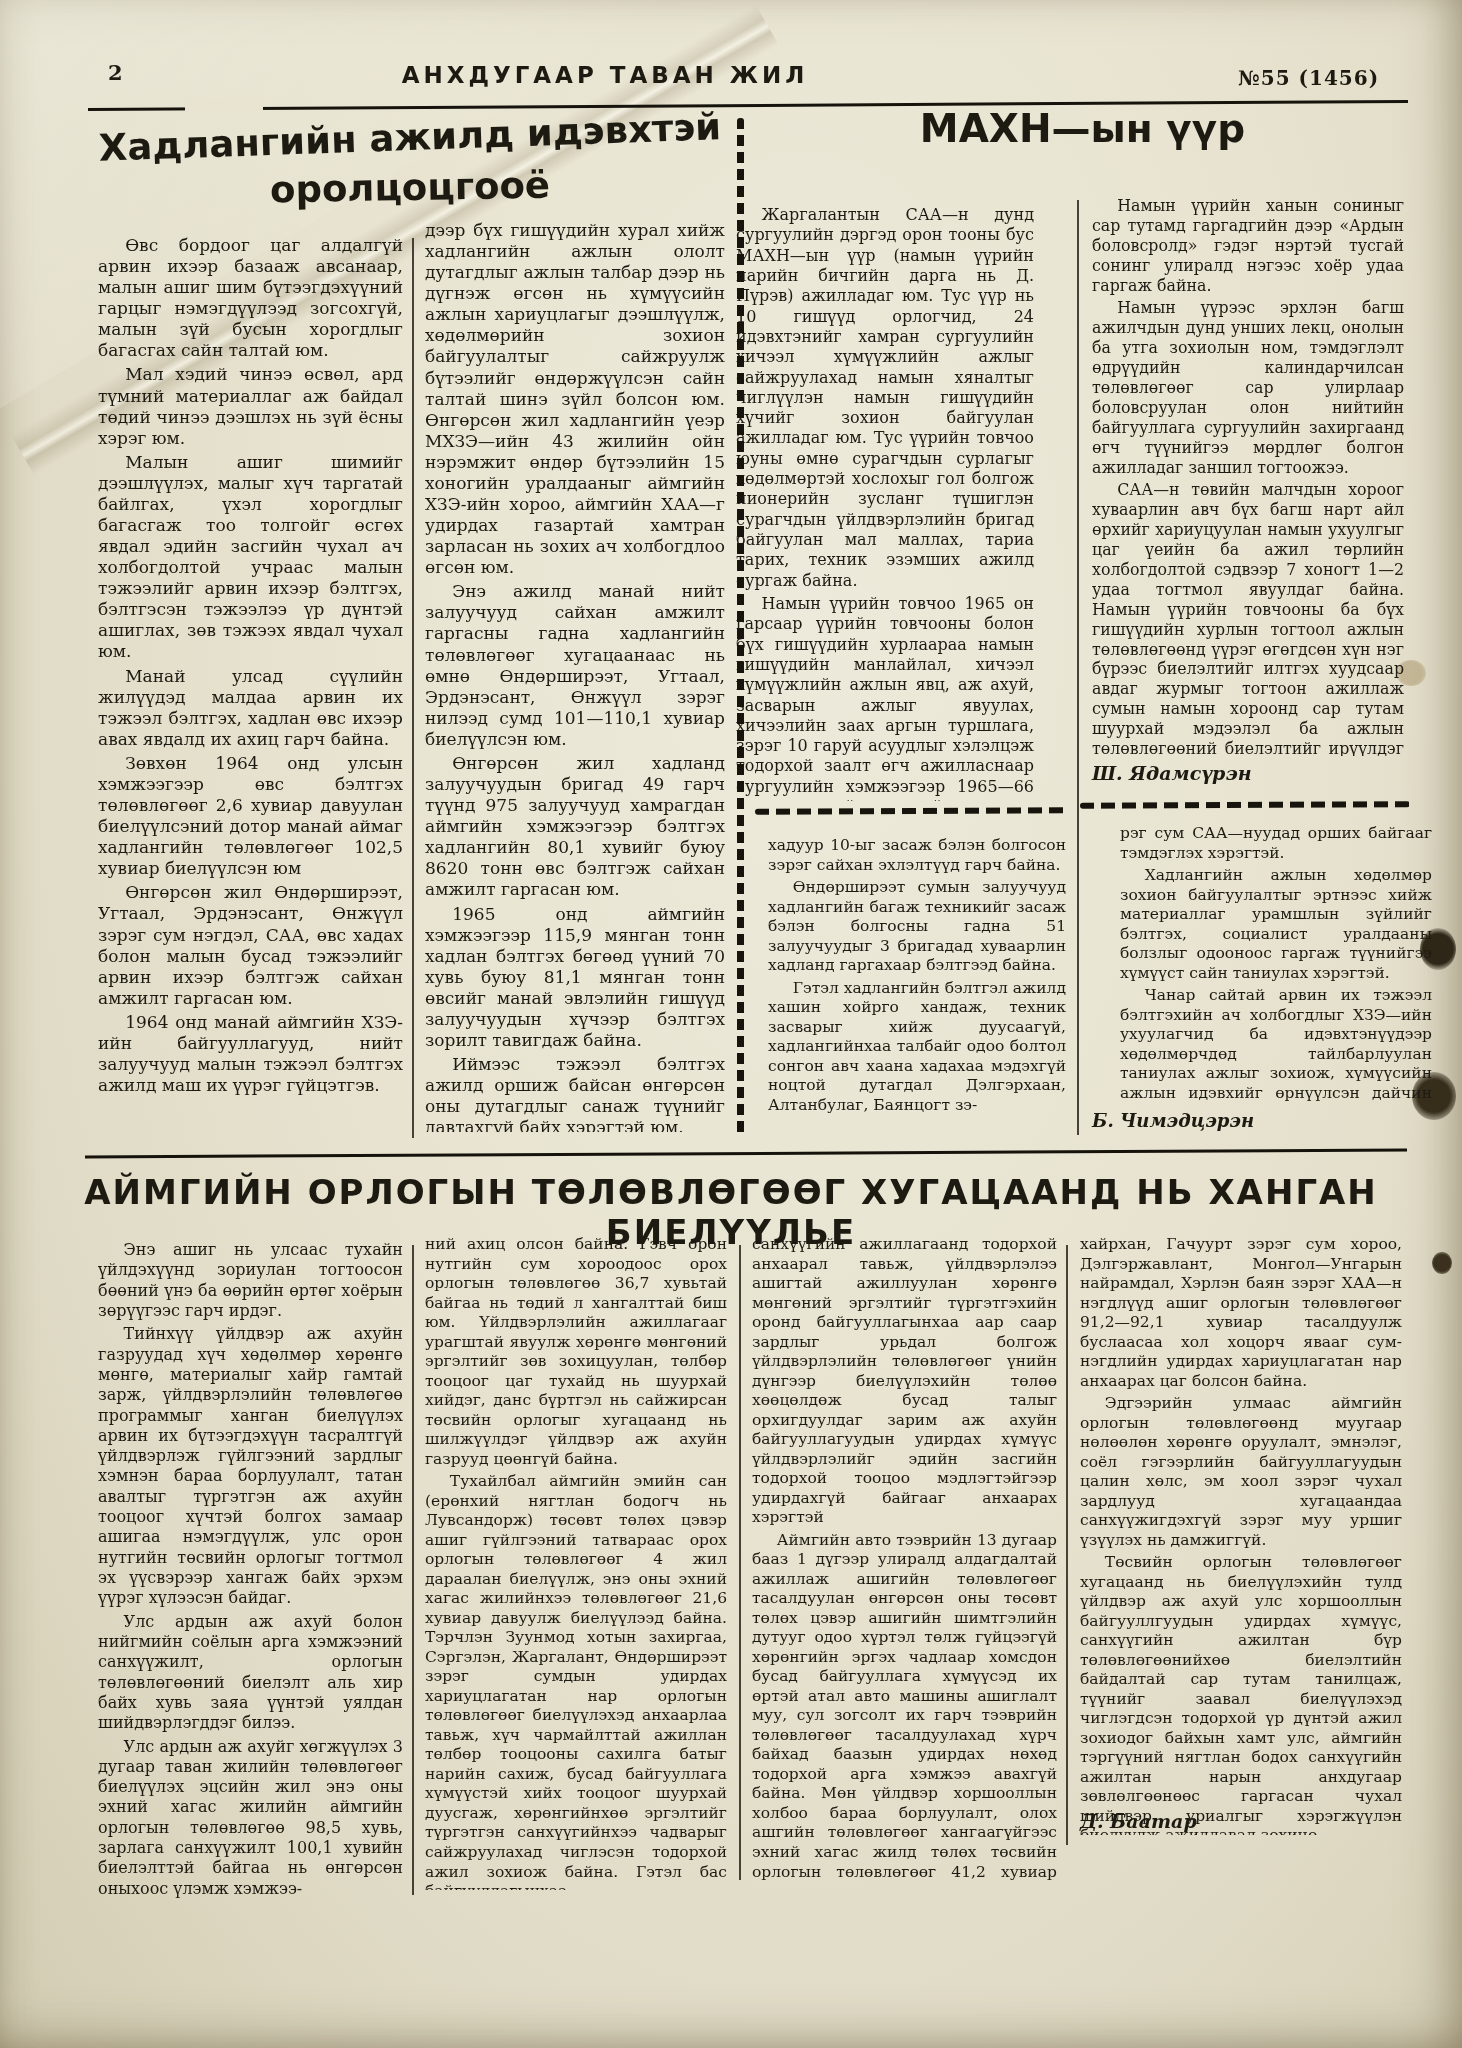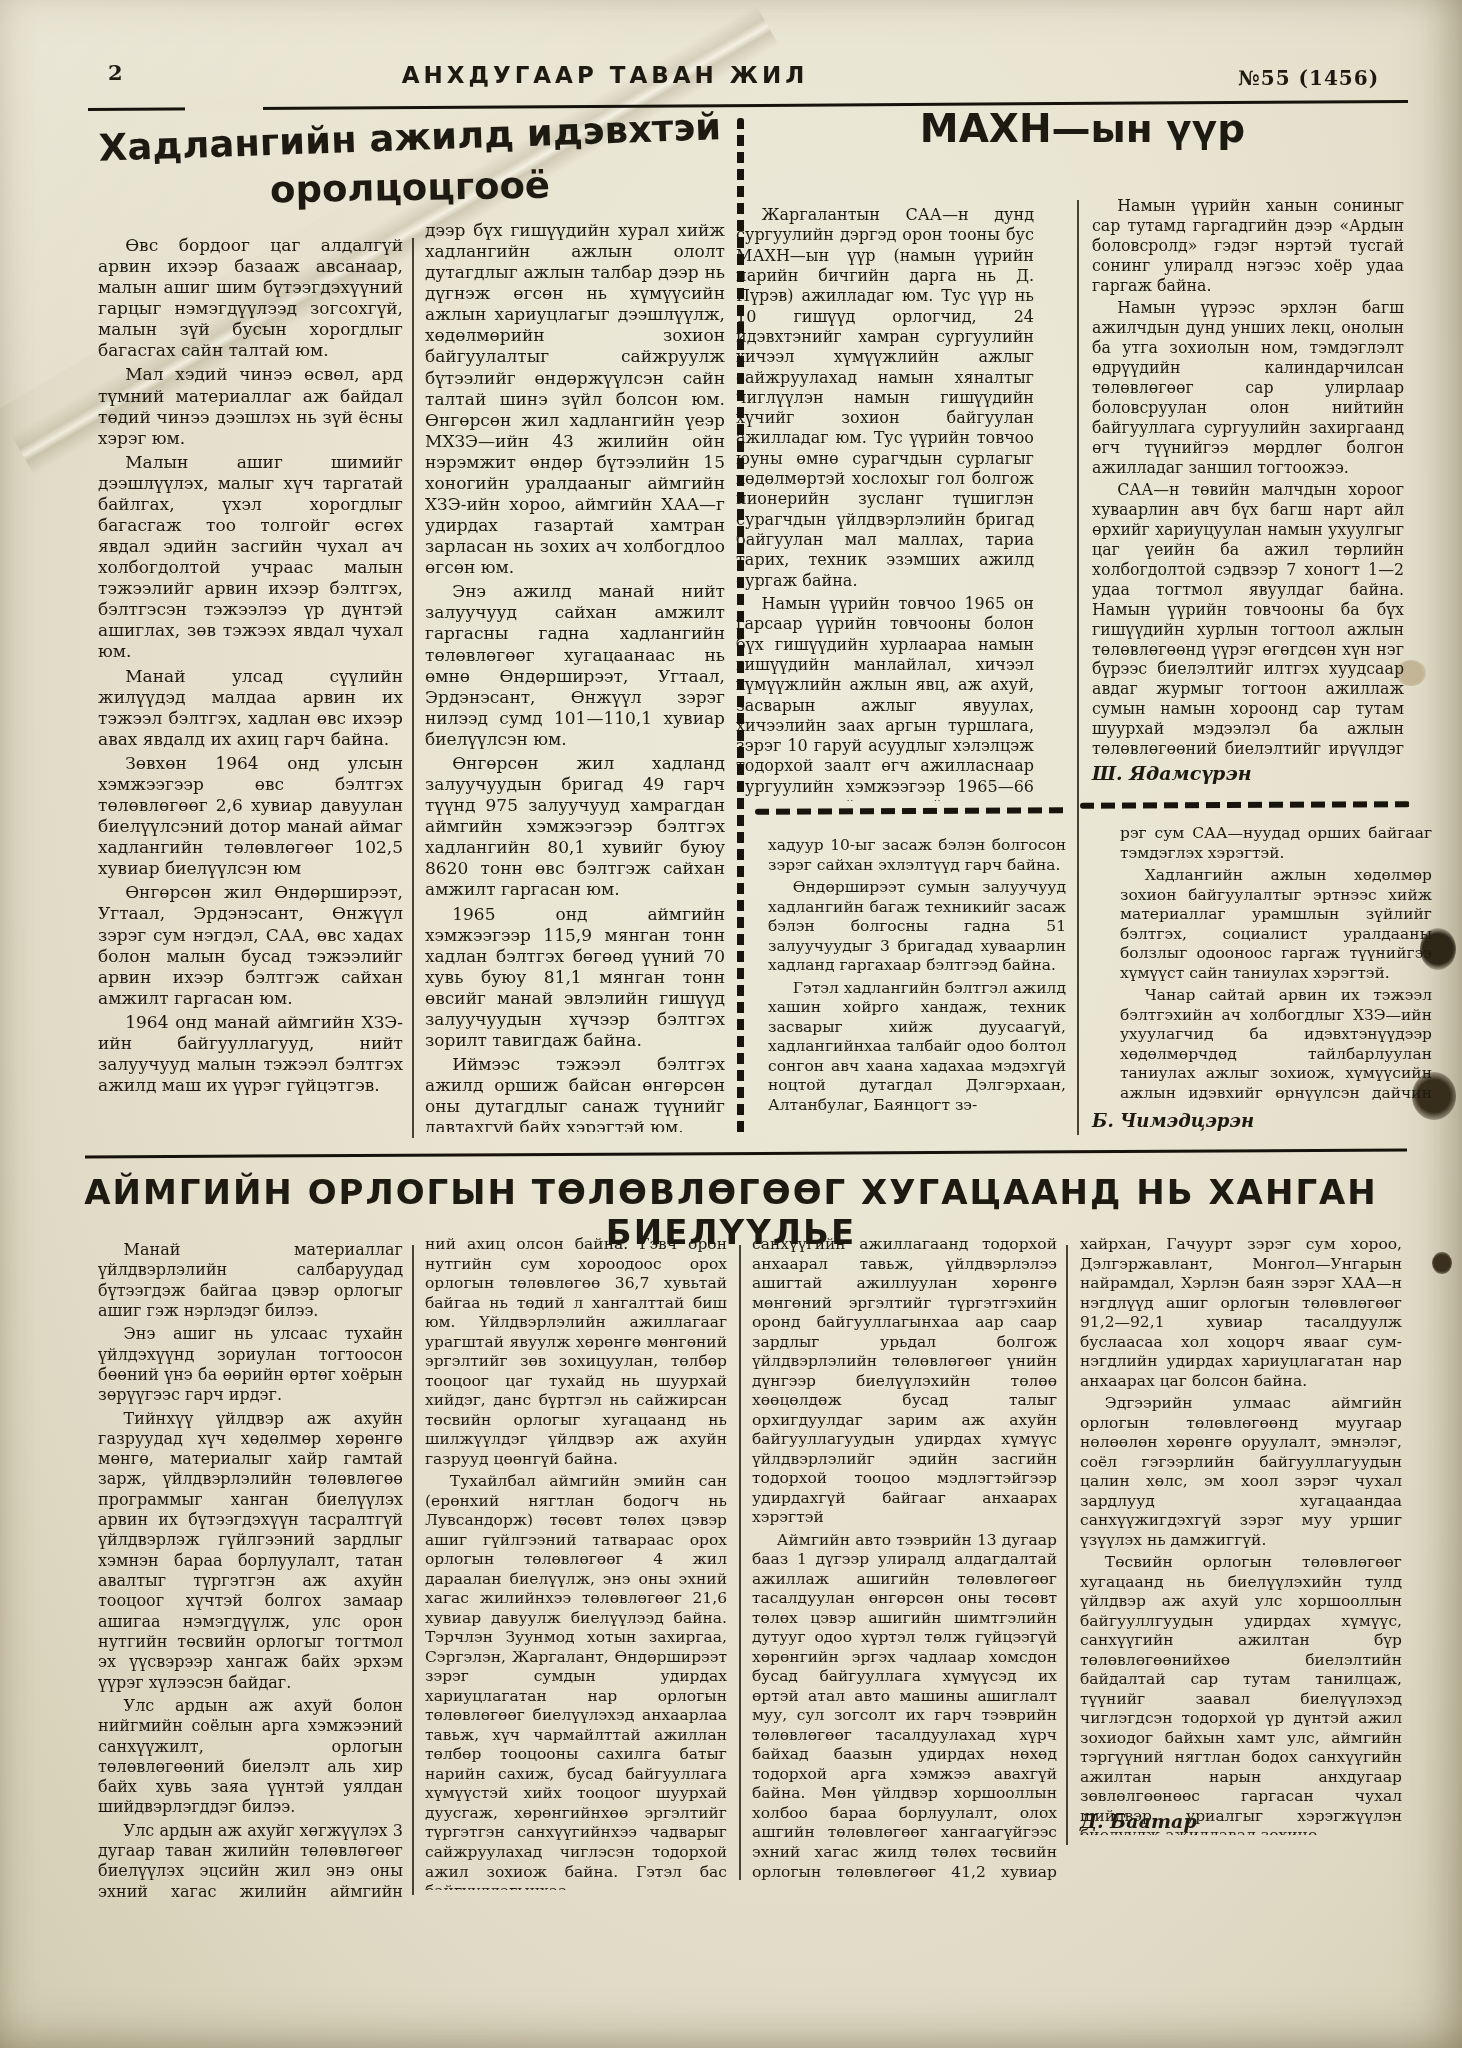--- a/index.html
+++ b/index.html
@@ -122,21 +122,20 @@
   <div class="sig" style="position:absolute;left:1092px;top:1106px;width:312px;font-size:18px;">Б. Чимэдцэрэн</div>
 
   <div class="vline" style="left:412px;top:238px;height:900px;"></div>
   <div class="vchain" style="left:737px;top:118px;height:1020px;"></div>
   <div class="vline" style="left:1077px;top:200px;height:935px;"></div>
 
   <div class="section-rule" style="left:85px;top:1152px;width:1322px;"></div>
   <div class="big-title" style="left:0;top:1172px;width:1462px;font-size:34px;letter-spacing:2px;">АЙМГИЙН ОРЛОГЫН ТӨЛӨВЛӨГӨӨГ ХУГАЦААНД НЬ ХАНГАН БИЕЛҮҮЛЬЕ</div>
 
   <div class="col f16" style="left:98px;top:1240px;width:305px;height:665px;">
-      <p class="para">Манай материаллаг үйлдвэрлэлийн салбаруудад бүтээгдэж байгаа цэвэр орлогыг ашиг гэж нэрлэдэг билээ.</p>
       <p class="para">Энэ ашиг нь улсаас тухайн үйлдэхүүнд зориулан тогтоосон бөөний үнэ ба өөрийн өртөг хоёрын зөрүүгээс гарч ирдэг.</p>
       <p class="para">Тийнхүү үйлдвэр аж ахуйн газруудад хүч хөдөлмөр хөрөнгө мөнгө, материалыг хайр гамтай зарж, үйлдвэрлэлийн төлөвлөгөө программыг ханган биелүүлэх арвин их бүтээгдэхүүн тасралтгүй үйлдвэрлэж гүйлгээний зардлыг хэмнэн бараа борлуулалт, татан авалтыг түргэтгэн аж ахуйн тооцоог хүчтэй болгох замаар ашигаа нэмэгдүүлж, улс орон нутгийн төсвийн орлогыг тогтмол эх үүсвэрээр хангаж байх эрхэм үүрэг хүлээсэн байдаг.</p>
       <p class="para">Улс ардын аж ахуй болон нийгмийн соёлын арга хэмжээний санхүүжилт, орлогын төлөвлөгөөний биелэлт аль хир байх хувь заяа үүнтэй уялдан шийдвэрлэгддэг билээ.</p>
       <p class="para">Улс ардын аж ахуйг хөгжүүлэх 3 дугаар таван жилийн төлөвлөгөөг биелүүлэх эцсийн жил энэ оны эхний хагас жилийн аймгийн орлогын төлөвлөгөө 98,5 хувь, зарлага санхүүжилт 100,1 хувийн биелэлттэй байгаа нь өнгөрсөн оныхоос үлэмж хэмжээ-</p>
     </div>
   <div class="col f155 flush" style="left:425px;top:1235px;width:302px;height:655px;">
       <p class="para">ний ахиц олсон байна. Гэвч орон нутгийн сум хороодоос орох орлогын төлөвлөгөө 36,7 хувьтай байгаа нь төдий л хангалттай биш юм. Үйлдвэрлэлийн ажиллагааг урагштай явуулж хөрөнгө мөнгөний эргэлтийг зөв зохицуулан, төлбөр тооцоог цаг тухайд нь шуурхай хийдэг, данс бүртгэл нь сайжирсан төсвийн орлогыг хугацаанд нь шилжүүлдэг үйлдвэр аж ахуйн газрууд цөөнгүй байна.</p>
       <p class="para">Тухайлбал аймгийн эмийн сан (ерөнхий нягтлан бодогч нь Лувсандорж) төсөвт төлөх цэвэр ашиг гүйлгээний татвараас орох орлогын төлөвлөгөөг 4 жил дараалан биелүүлж, энэ оны эхний хагас жилийнхээ төлөвлөгөөг 21,6 хувиар давуулж биелүүлээд байна. Тэрчлэн Зуунмод хотын захиргаа, Сэргэлэн, Жаргалант, Өндөрширээт зэрэг сумдын удирдах хариуцлагатан нар орлогын төлөвлөгөөг биелүүлэхэд анхаарлаа тавьж, хүч чармайлттай ажиллан төлбөр тооцооны сахилга батыг нарийн сахиж, бусад байгууллага хүмүүстэй хийх тооцоог шуурхай дуусгаж, хөрөнгийнхөө эргэлтийг түргэтгэн санхүүгийнхээ чадварыг сайжруулахад чиглэсэн тодорхой ажил зохиож байна. Гэтэл бас байгууллагынхаа</p>
     </div>
   <div class="col f155 flush" style="left:752px;top:1235px;width:305px;height:650px;">

